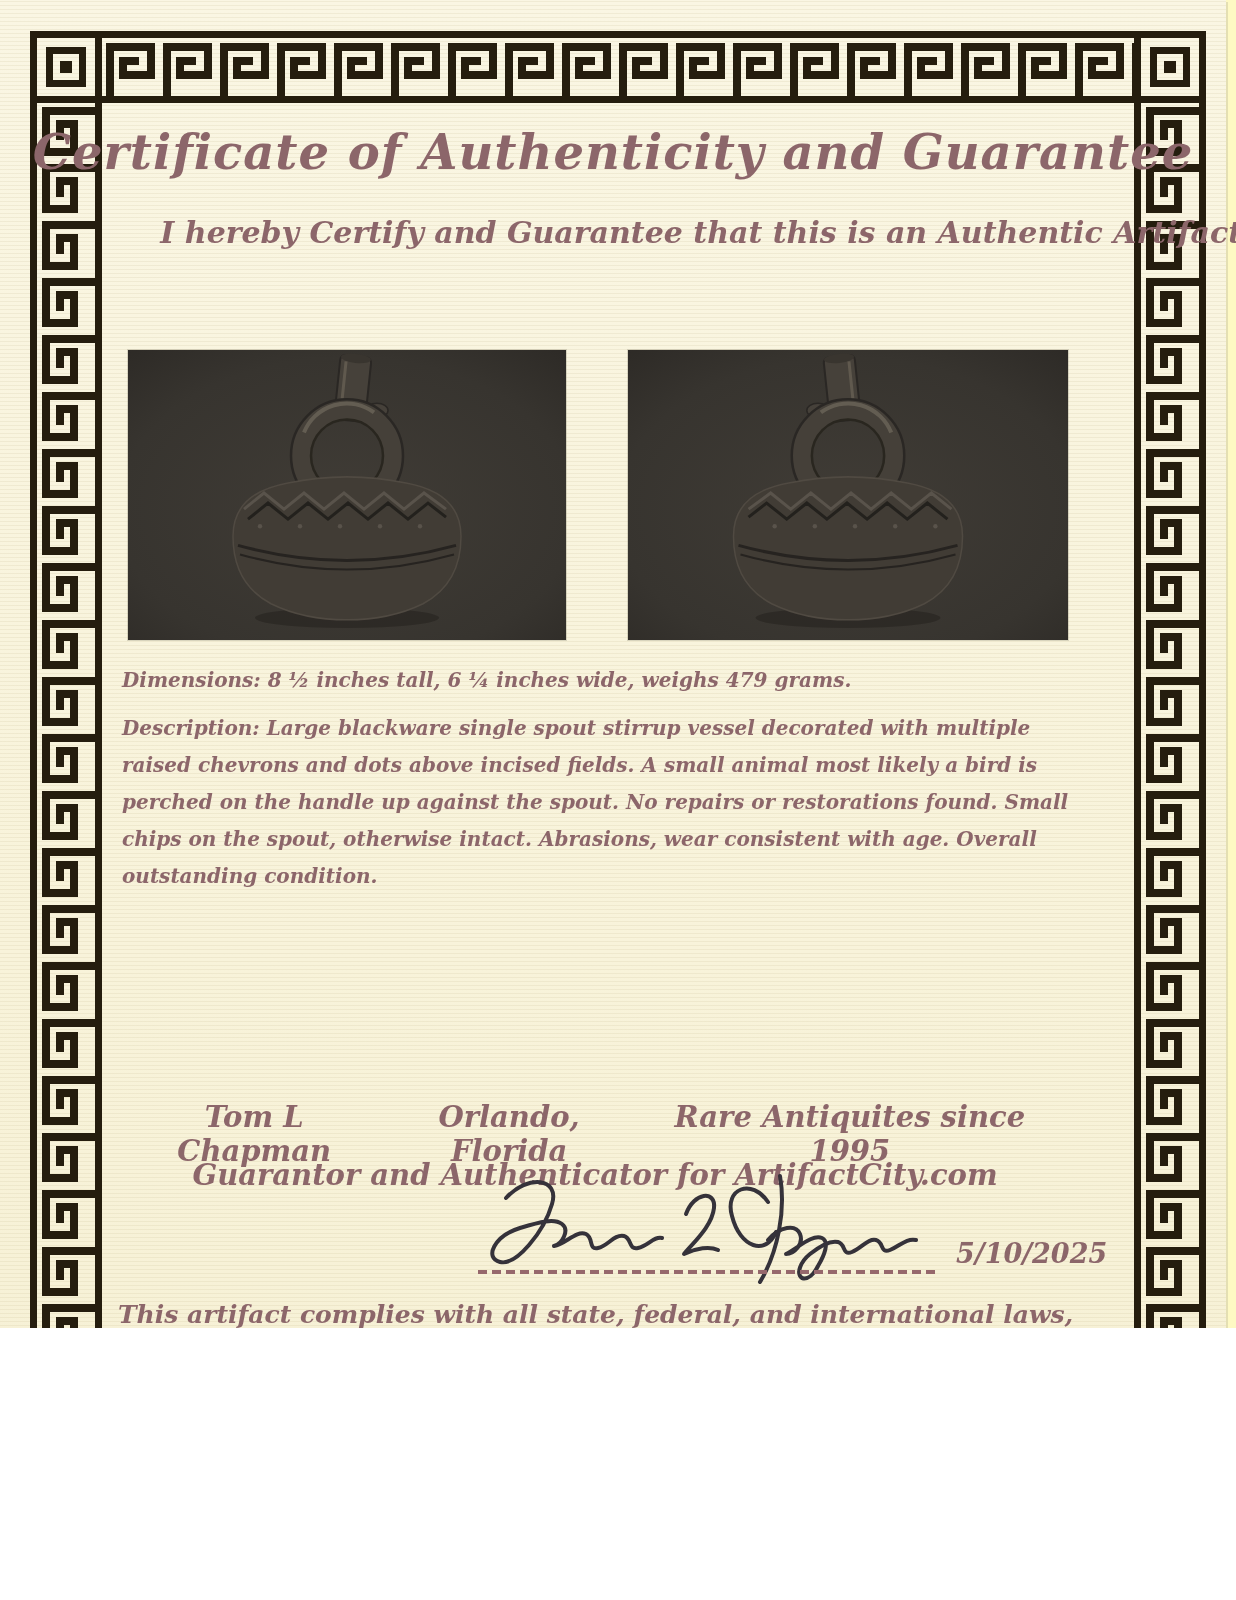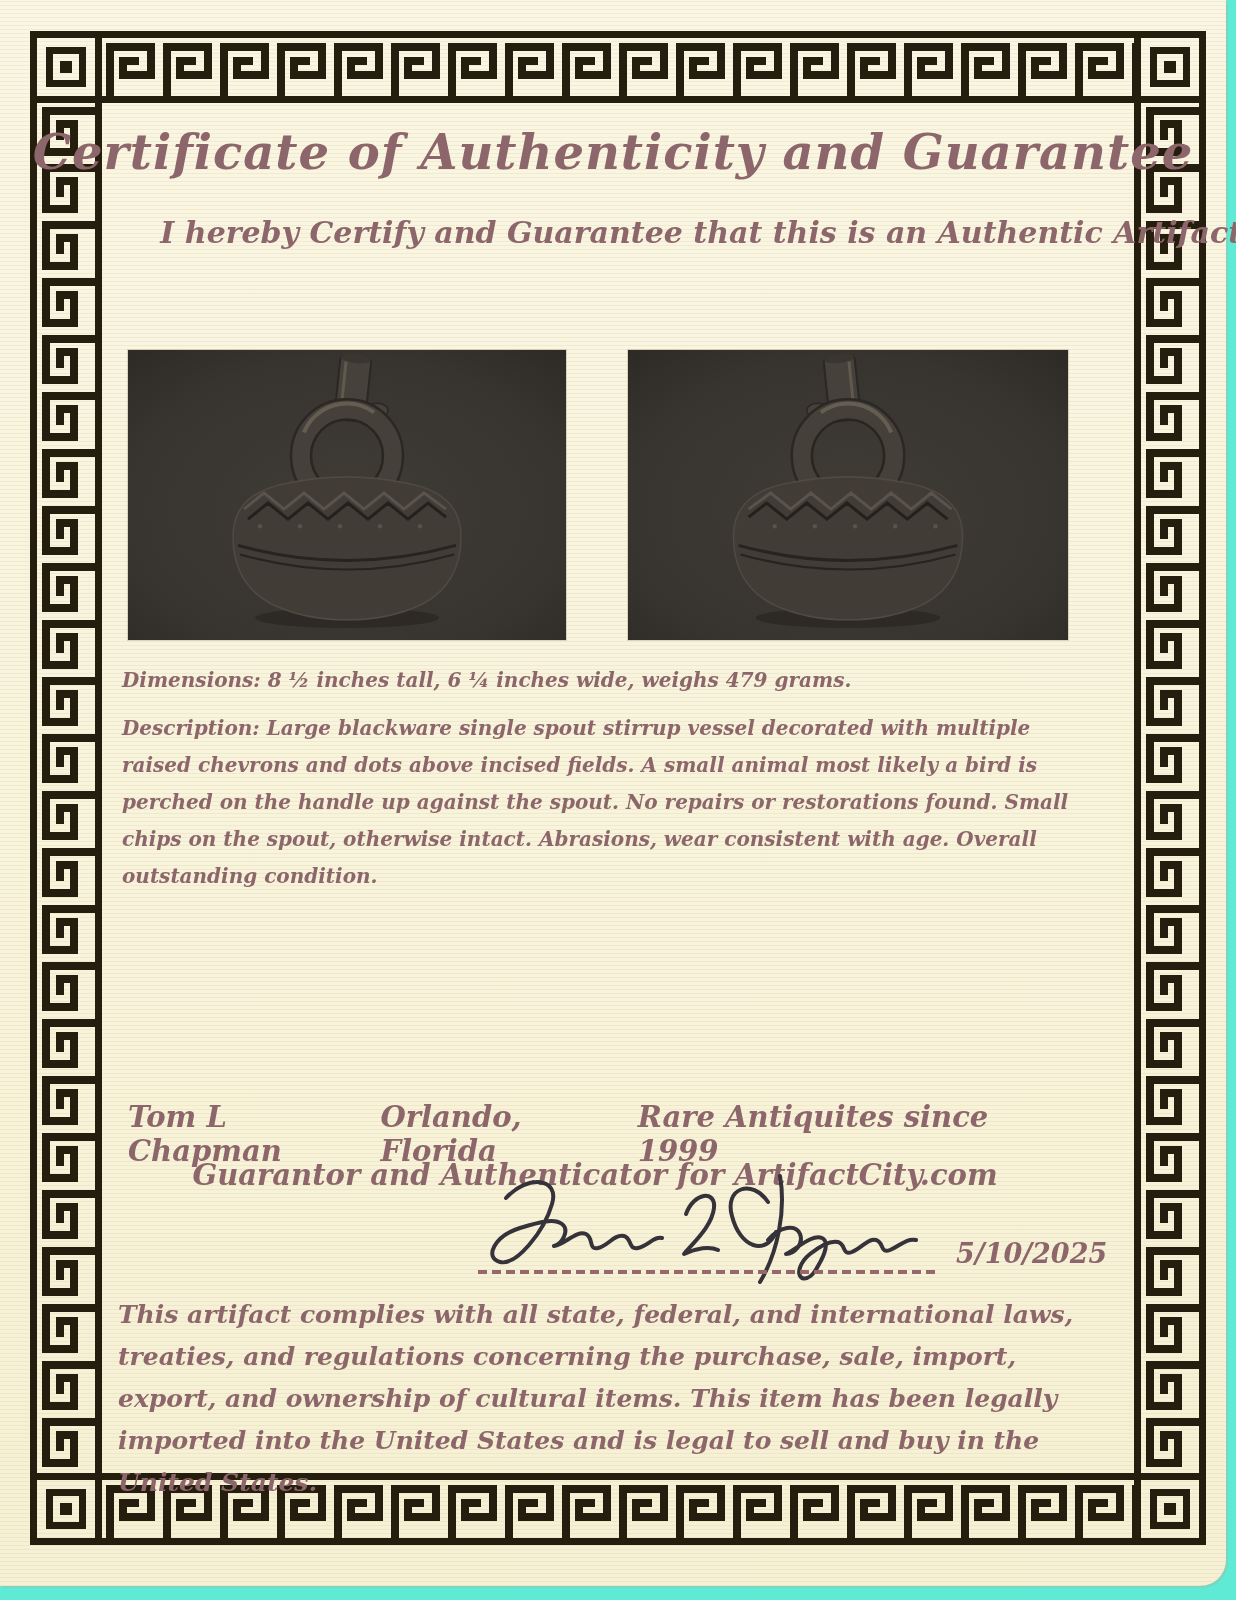--- a/index.html
+++ b/index.html
@@ -1,19 +1,19 @@
 <!DOCTYPE html>
 <html><head>
 <meta charset="utf-8">
 <style>
   html,body{margin:0;padding:0;background:#ffffff;}
   .page{
     position:relative;
-    width:1236px;height:1600px;
-    background:#5eead4;
+    width:1236px;height:1328px;
+    background:#fef9c3;
     overflow:hidden;
     font-family:"DejaVu Serif","Liberation Serif",serif;
   }
   .sheet{
     position:absolute;left:0;top:0;
     width:1226px;height:1586px;
     background-color:#f9f5df;
     background-image:
       repeating-linear-gradient(0deg, rgba(190,178,135,0.16) 0px, rgba(190,178,135,0.16) 1px, transparent 1px, transparent 4px),
       linear-gradient(180deg,#faf6e3 0%,#f8f3da 60%,#f6f0d4 100%);
@@ -52,20 +52,21 @@
     font-size:20px;line-height:37px;
   }
   .para .sec-label{font-weight:bold;}
   .dims{top:662px;}
   .desc{top:710px;}
   .prov{top:906px;}
   .info-row{
     position:absolute;left:128px;top:1100px;width:934px;
     display:flex;justify-content:space-between;align-items:baseline;
     font-size:29px;
+    text-align:center;
   }
   .role-line{
     left:128px;top:1158px;width:934px;
     text-align:center;font-size:29px;
   }
   .sig-ink{position:absolute;left:428px;top:1172px;width:500px;height:112px;}
   .sig-line{
     position:absolute;left:478px;top:1270px;width:462px;height:4px;
     background:repeating-linear-gradient(90deg,#96686c 0px,#96686c 9px,transparent 9px,transparent 14px);
   }
@@ -181,21 +182,21 @@
 
   <div class="txt para desc">
     <span class="sec-label">Description:</span> 
     <span>Large blackware single spout stirrup vessel decorated with multiple raised chevrons and dots above incised fields. A small animal most likely a bird is perched on the handle up against the spout. No repairs or restorations found. Small chips on the spout, otherwise intact. Abrasions, wear consistent with age. Overall outstanding condition.</span>
   </div>
 
 
   <div class="txt info-row">
     <span>Tom L Chapman</span>
     <span>Orlando, Florida</span>
-    <span>Rare Antiquites since 1999</span>
+    <span>Rare Antiquites since 1995</span>
   </div>
 
   <div class="txt role-line">Guarantor and Authenticator for ArtifactCity.com</div>
 
   <svg class="sig-ink" viewBox="0 0 500 112" aria-hidden="true">
     <g fill="none" stroke="#35323a" stroke-width="4" stroke-linecap="round" stroke-linejoin="round">
       <path d="M78,26 C100,2 132,6 124,32 C116,60 88,94 72,90 C56,86 66,64 92,56 C112,50 126,46 134,52 C142,58 134,72 126,74 C138,72 148,58 158,62 C166,66 160,78 170,76 C180,74 186,62 196,64 C204,66 200,78 210,76 C220,74 226,64 234,66"></path>
       <path d="M258,42 C266,20 288,18 286,36 C284,54 266,70 256,82 C268,76 282,74 290,78"></path>
       <path d="M340,30 C324,6 296,16 304,44 C312,76 338,84 348,60"></path>
       <path d="M352,4 C358,38 350,80 332,110"></path>

